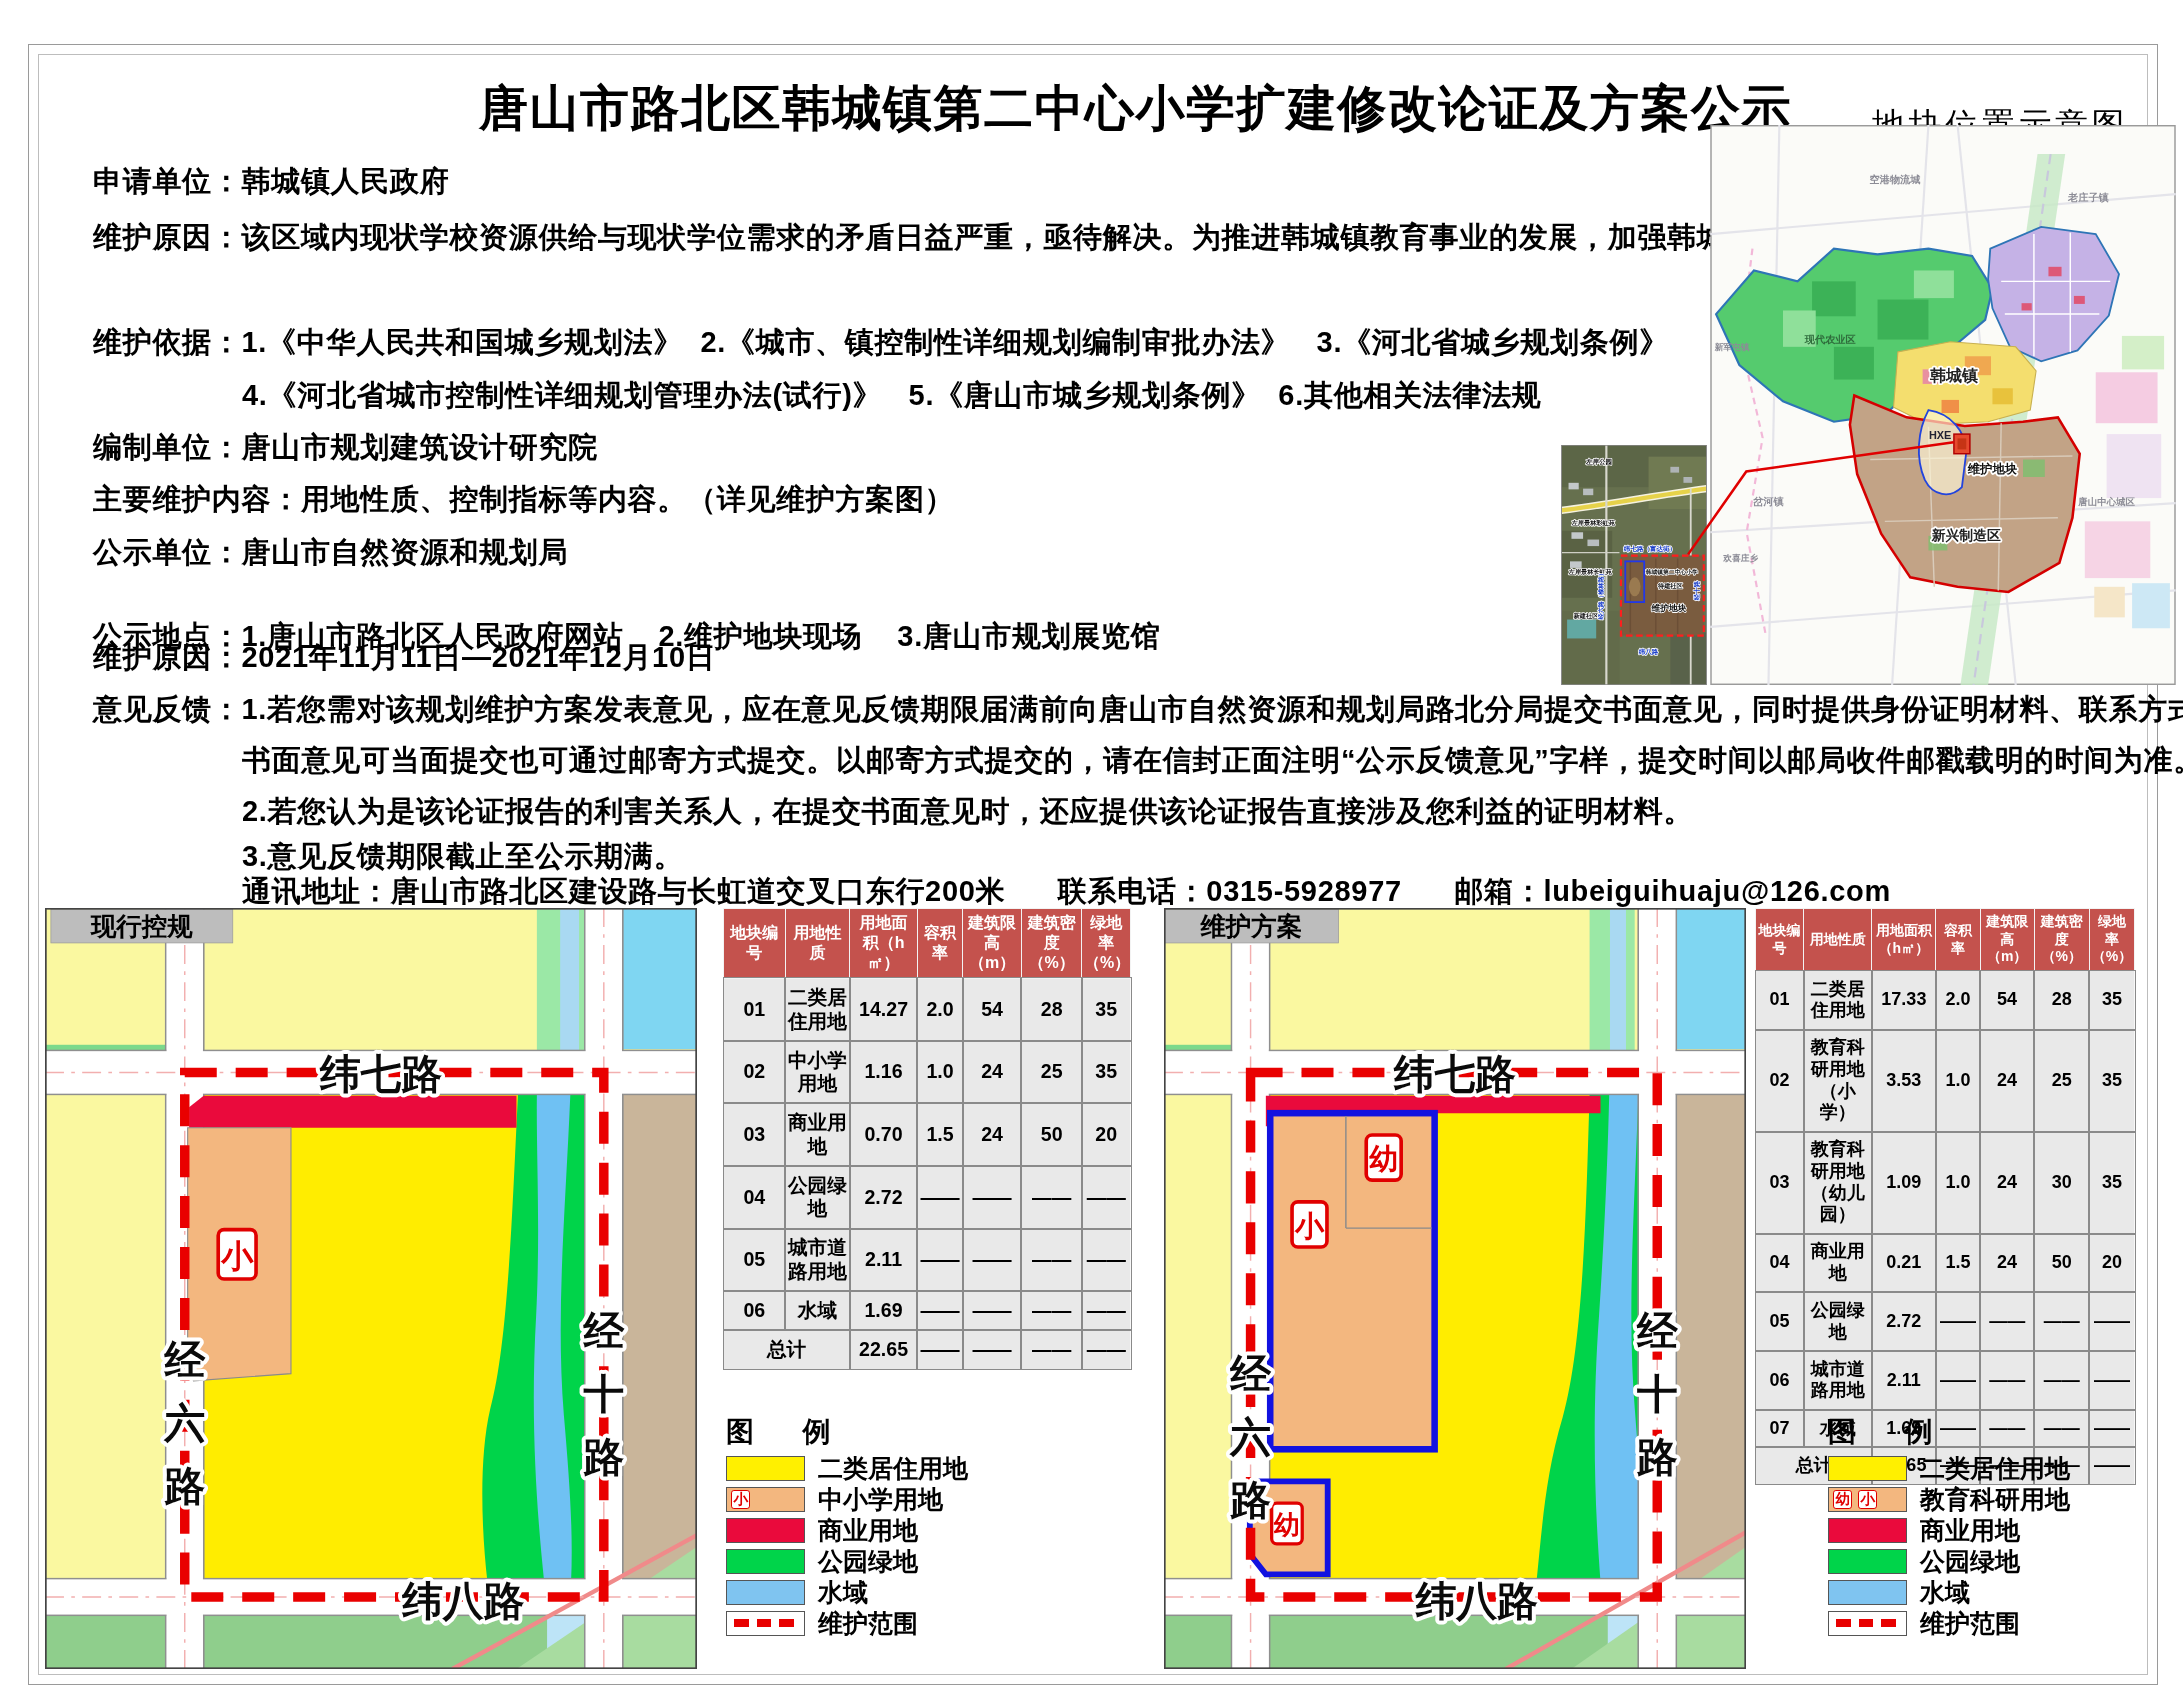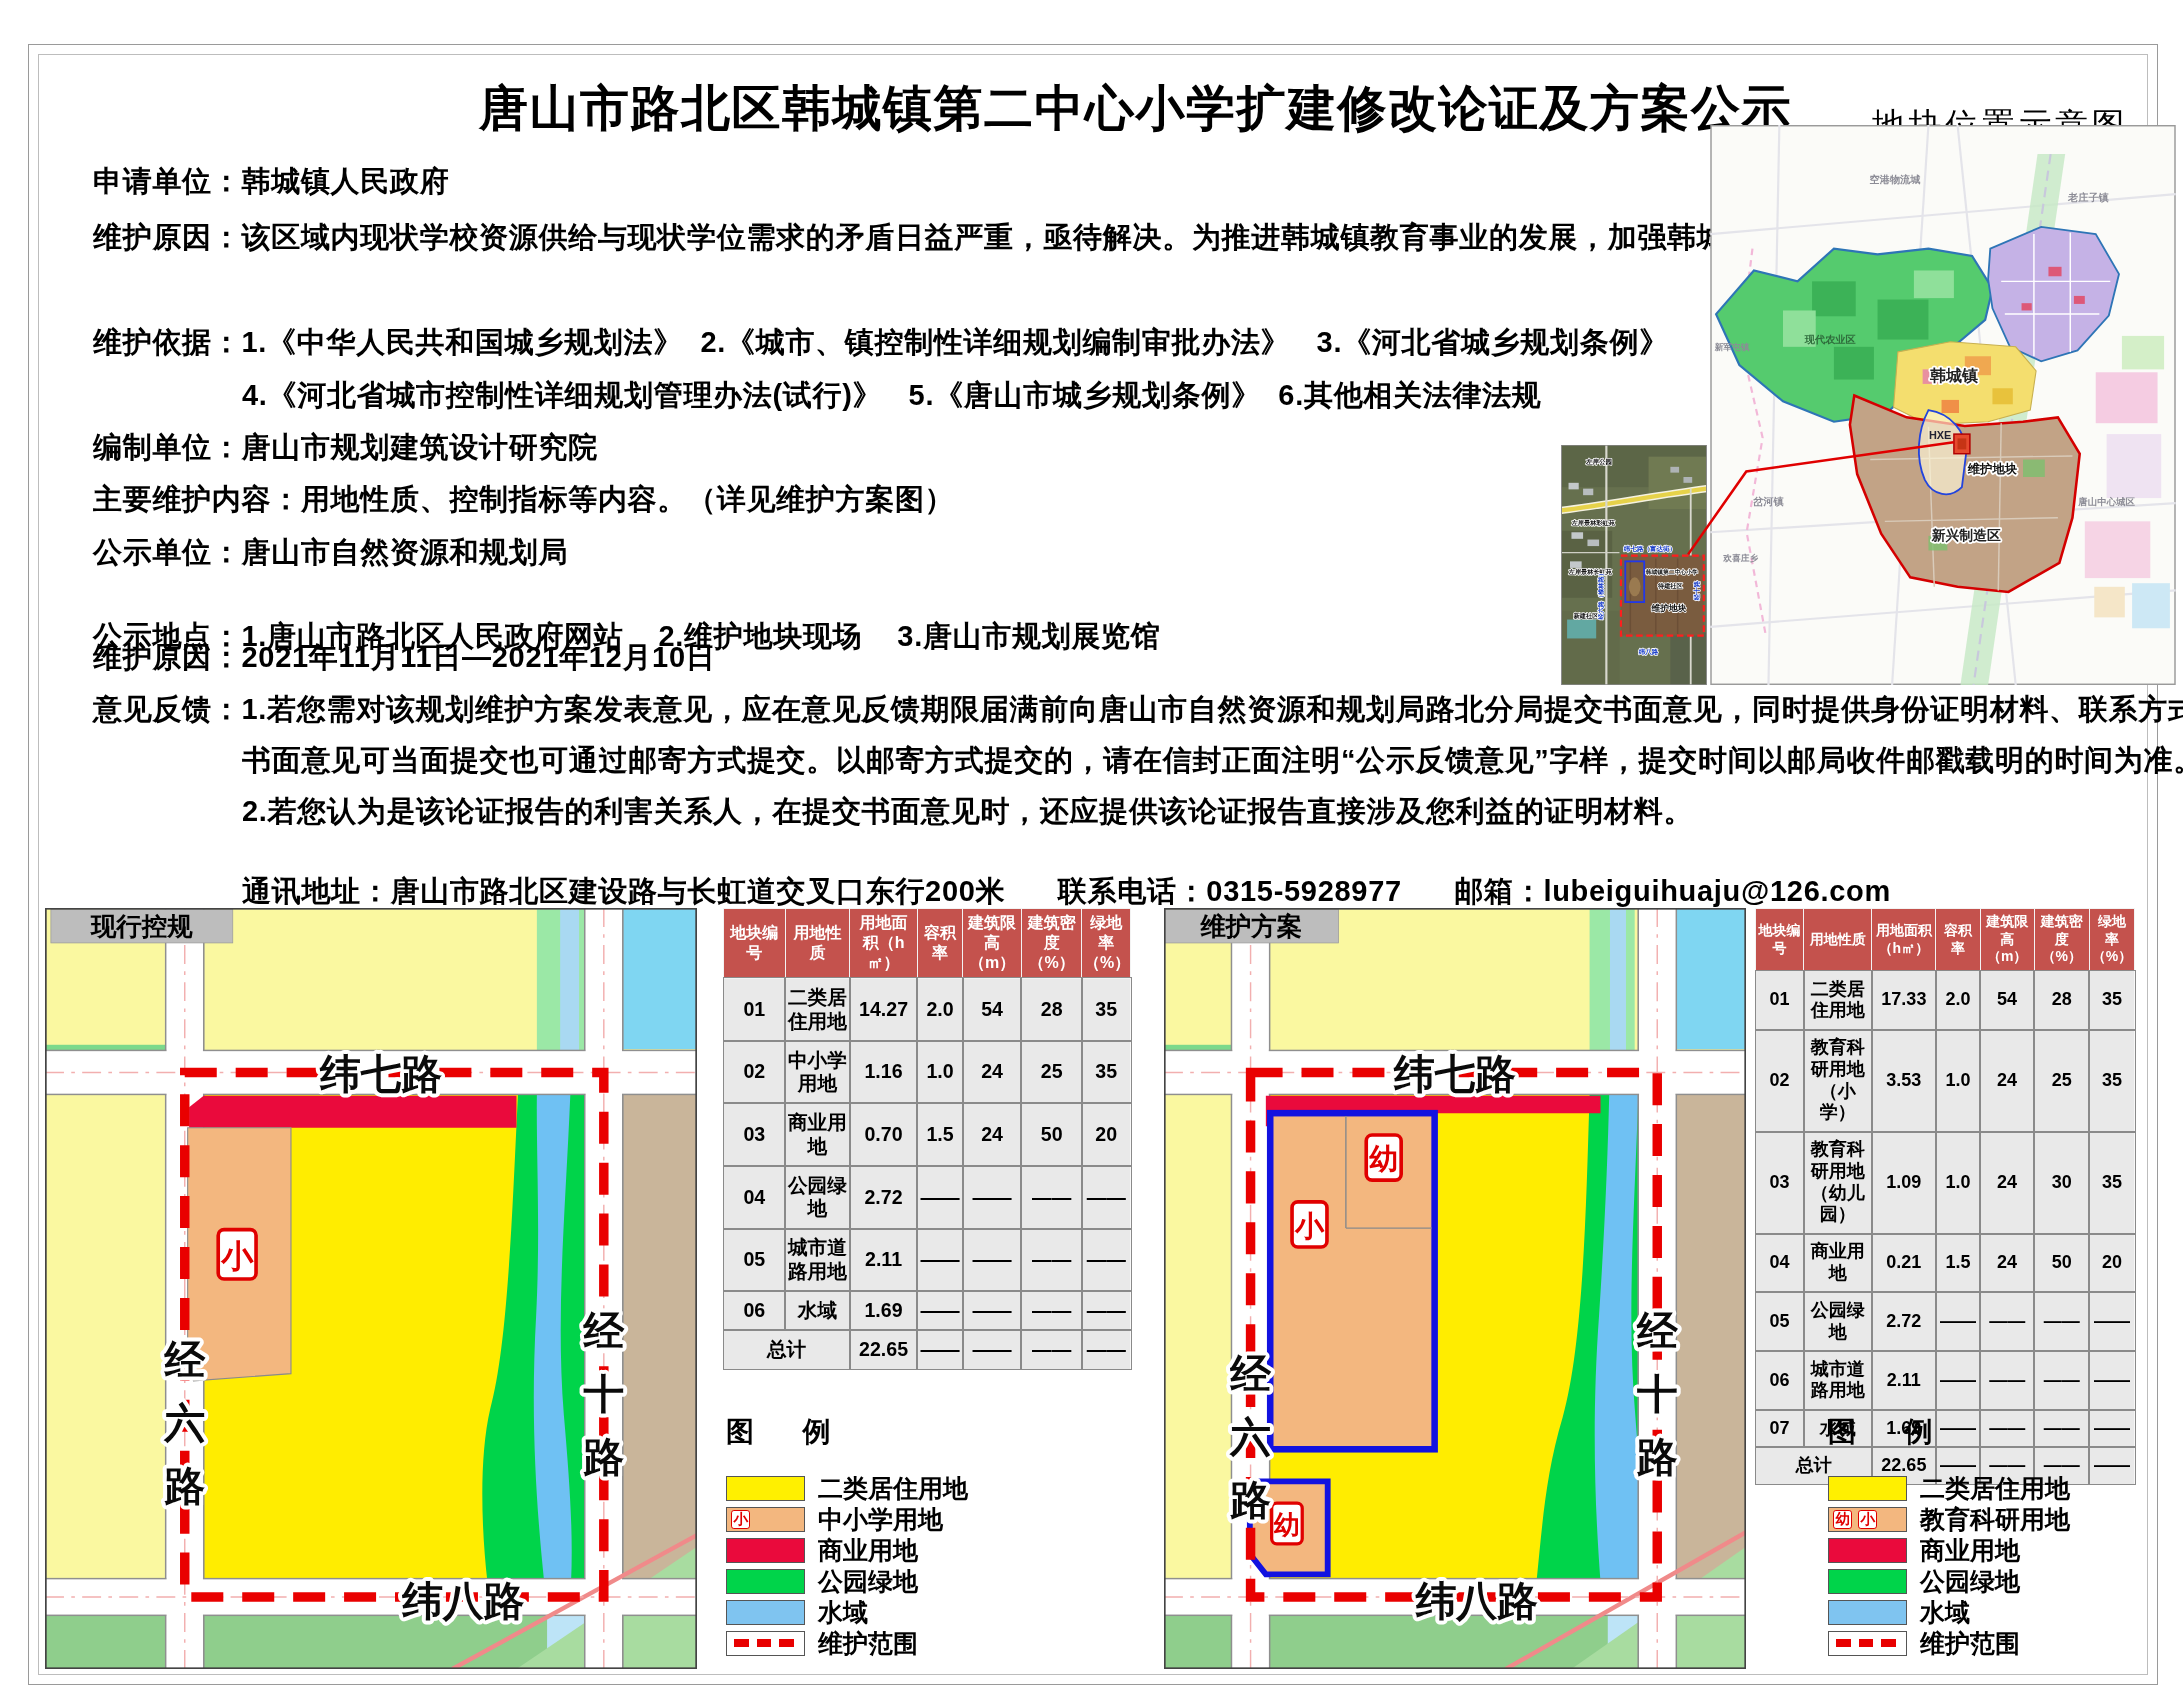--- a/index.html
+++ b/index.html
@@ -22,21 +22,21 @@
   table.t-left{left:723px;top:908px;width:408px;}
   table.t-left th{font-size:16px;}
   table.t-left td{font-size:19.6px;}
   table.t-right{left:1755px;top:908px;width:380px;}
   table.t-right th{font-size:14px;}
   table.t-right td{font-size:18px;}
   
   .legend{position:absolute;width:335px;}
   .legend.lg-left{left:726px;top:1413px;}
   .legend.lg-right{left:1828px;top:1413px;}
-  .lg-title{font-size:28px;font-weight:700;letter-spacing:10.2px;margin-bottom:24px;}
+  .lg-title{font-size:28px;font-weight:700;letter-spacing:10.2px;margin-bottom:4px;}
   .lg-row{display:flex;align-items:center;height:26px;margin-bottom:5.1px;}
   .lg-swatch{width:79px;height:25px;border:1.5px solid #555;box-sizing:border-box;flex:0 0 auto;
              display:flex;align-items:center;justify-content:flex-start;gap:5.8px;padding-left:4.4px;}
   .lg-swatch.center{justify-content:center;padding-left:0;}
   .lg-dash{width:64px;height:8px;}
   .mini-badge{display:inline-block;width:19px;height:19px;line-height:17.5px;text-align:center;
               background:#fff;border:1.5px solid #e00000;border-radius:2.9px;color:#e00000;
               font-size:14.6px;font-weight:700;box-sizing:border-box;}
   .lg-label{font-size:25px;font-weight:600;margin-left:13px;white-space:nowrap;}
   .mapbox{position:absolute;}
@@ -67,20 +67,21 @@
   <div class="bline" style="top:323px">维护依据：1.《中华人民共和国城乡规划法》  2.《城市、镇控制性详细规划编制审批办法》   3.《河北省城乡规划条例》</div>
   <div class="bline ind" style="top:376px">4.《河北省城市控制性详细规划管理办法(试行)》   5.《唐山市城乡规划条例》  6.其他相关法律法规</div>
   <div class="bline" style="top:480px">主要维护内容：用地性质、控制指标等内容。（详见维护方案图）</div>
   <div class="bline" style="top:428px">编制单位：唐山市规划建筑设计研究院</div>
   <div class="bline" style="top:533px">公示单位：唐山市自然资源和规划局</div>
   <div class="bline" style="top:617px">公示地点：1.唐山市路北区人民政府网站    2.维护地块现场    3.唐山市规划展览馆</div>
   <div class="bline" style="top:638px">维护原因：2021年11月11日—2021年12月10日</div>
   <div class="bline" style="top:690px">意见反馈：1.若您需对该规划维护方案发表意见，应在意见反馈期限届满前向唐山市自然资源和规划局路北分局提交书面意见，同时提供身份证明材料、联系方式。</div>
   <div class="bline ind" style="top:741px">书面意见可当面提交也可通过邮寄方式提交。以邮寄方式提交的，请在信封正面注明“公示反馈意见”字样，提交时间以邮局收件邮戳载明的时间为准。</div>
   <div class="bline ind" style="top:792px">2.若您认为是该论证报告的利害关系人，在提交书面意见时，还应提供该论证报告直接涉及您利益的证明材料。</div>
+  <div class="bline ind" style="top:837px">3.意见反馈期限截止至公示期满。</div>
   <div class="bline ind" style="top:872px">通讯地址：唐山市路北区建设路与长虹道交叉口东行200米      联系电话：0315-5928977      邮箱：lubeiguihuaju@126.com</div>
 
   <svg class="mapbox" style="left:1710px;top:125px" width="466" height="560" viewBox="0 0 640 770">
     <rect x="1" y="1" width="638" height="768" fill="#FBFBF8" stroke="#9a9a9a" stroke-width="2"></rect>
     <g stroke="#E4E4EA" stroke-width="3" fill="none">
       <path d="M0,150 L640,95"></path>
         <path d="M95,0 L80,770"></path>
         <path d="M0,560 L640,520"></path>
       <path d="M340,0 L420,770"></path>
         <path d="M250,770 L300,0"></path>

